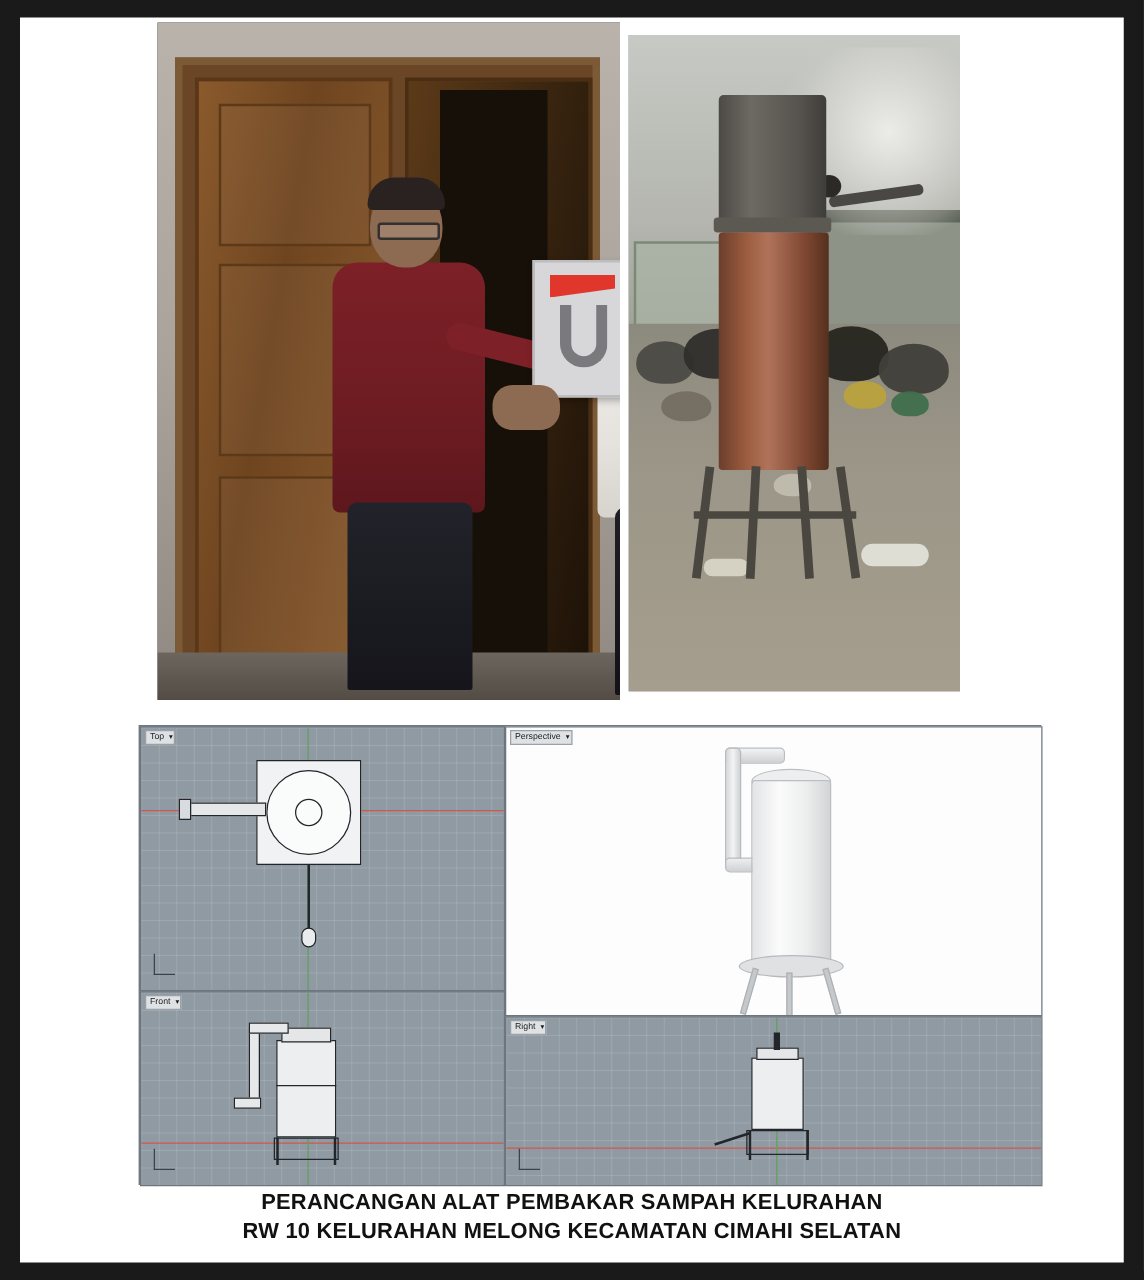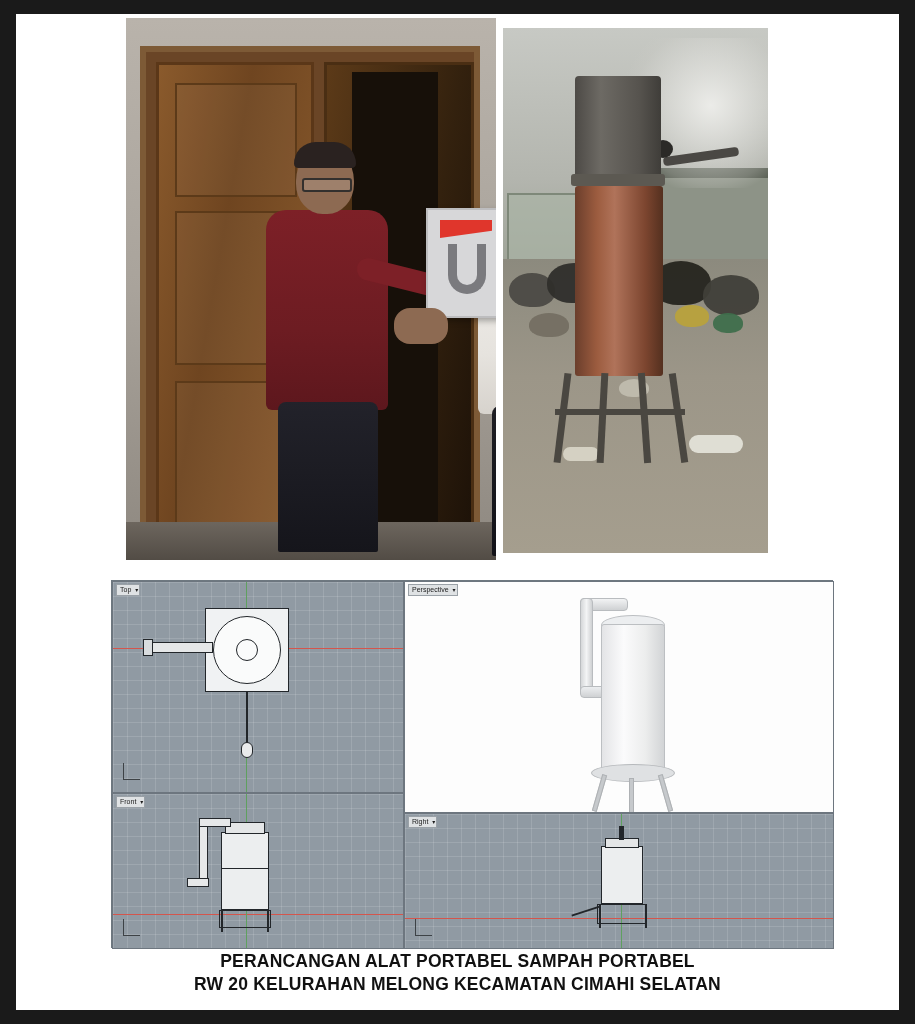--- a/index.html
+++ b/index.html
@@ -579,17 +579,17 @@
       <div class="ol" style="left:192px; top:90px; width:50px; height:20px;"></div>
       <div class="ln" style="left:166px; top:96px; width:30px; height:2px; transform:rotate(-18deg);"></div>
       <div class="ln" style="left:194px; top:90px; width:2px; height:24px;"></div>
       <div class="ln" style="left:240px; top:90px; width:2px; height:24px;"></div>
       <div class="cplane" style="left:10px; bottom:12px;"></div>
       <div class="vp-label">Right</div>
     </div>
   </div>
 
   <div class="caption">
-    <div>PERANCANGAN ALAT PORTABEL SAMPAH PORTABEL</div>
-    <div>RW 20 KELURAHAN MELONG KECAMATAN CIMAHI SELATAN</div>
+    <div>PERANCANGAN ALAT PEMBAKAR SAMPAH KELURAHAN</div>
+    <div>RW 10 KELURAHAN MELONG KECAMATAN CIMAHI SELATAN</div>
   </div>
 
 </div>
 
 </body></html>

